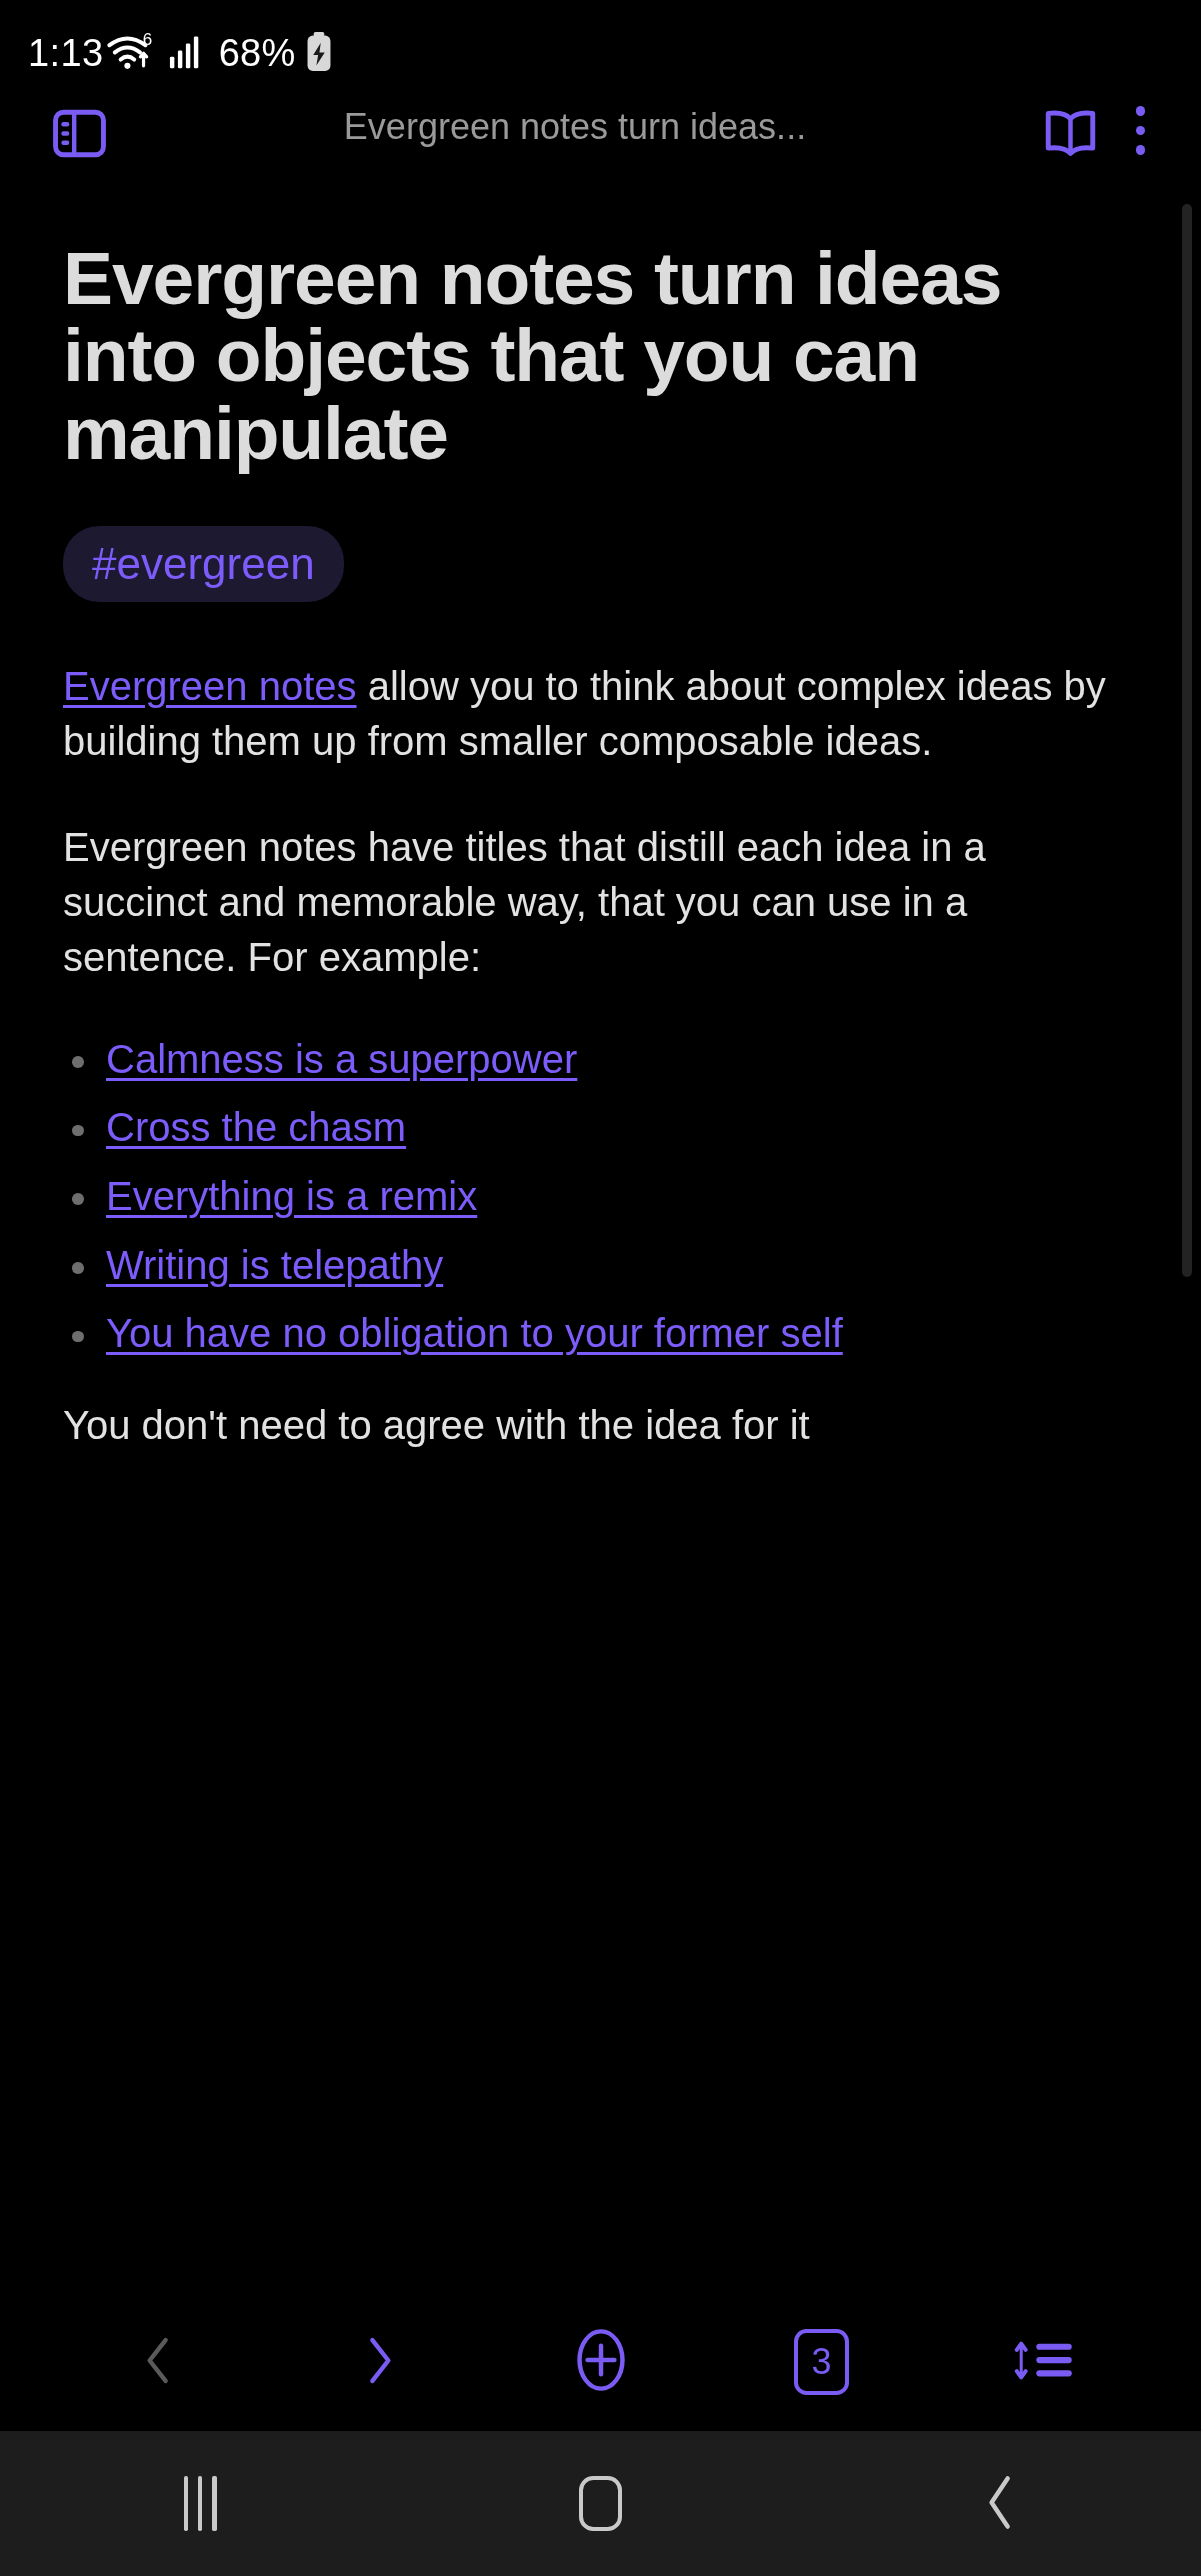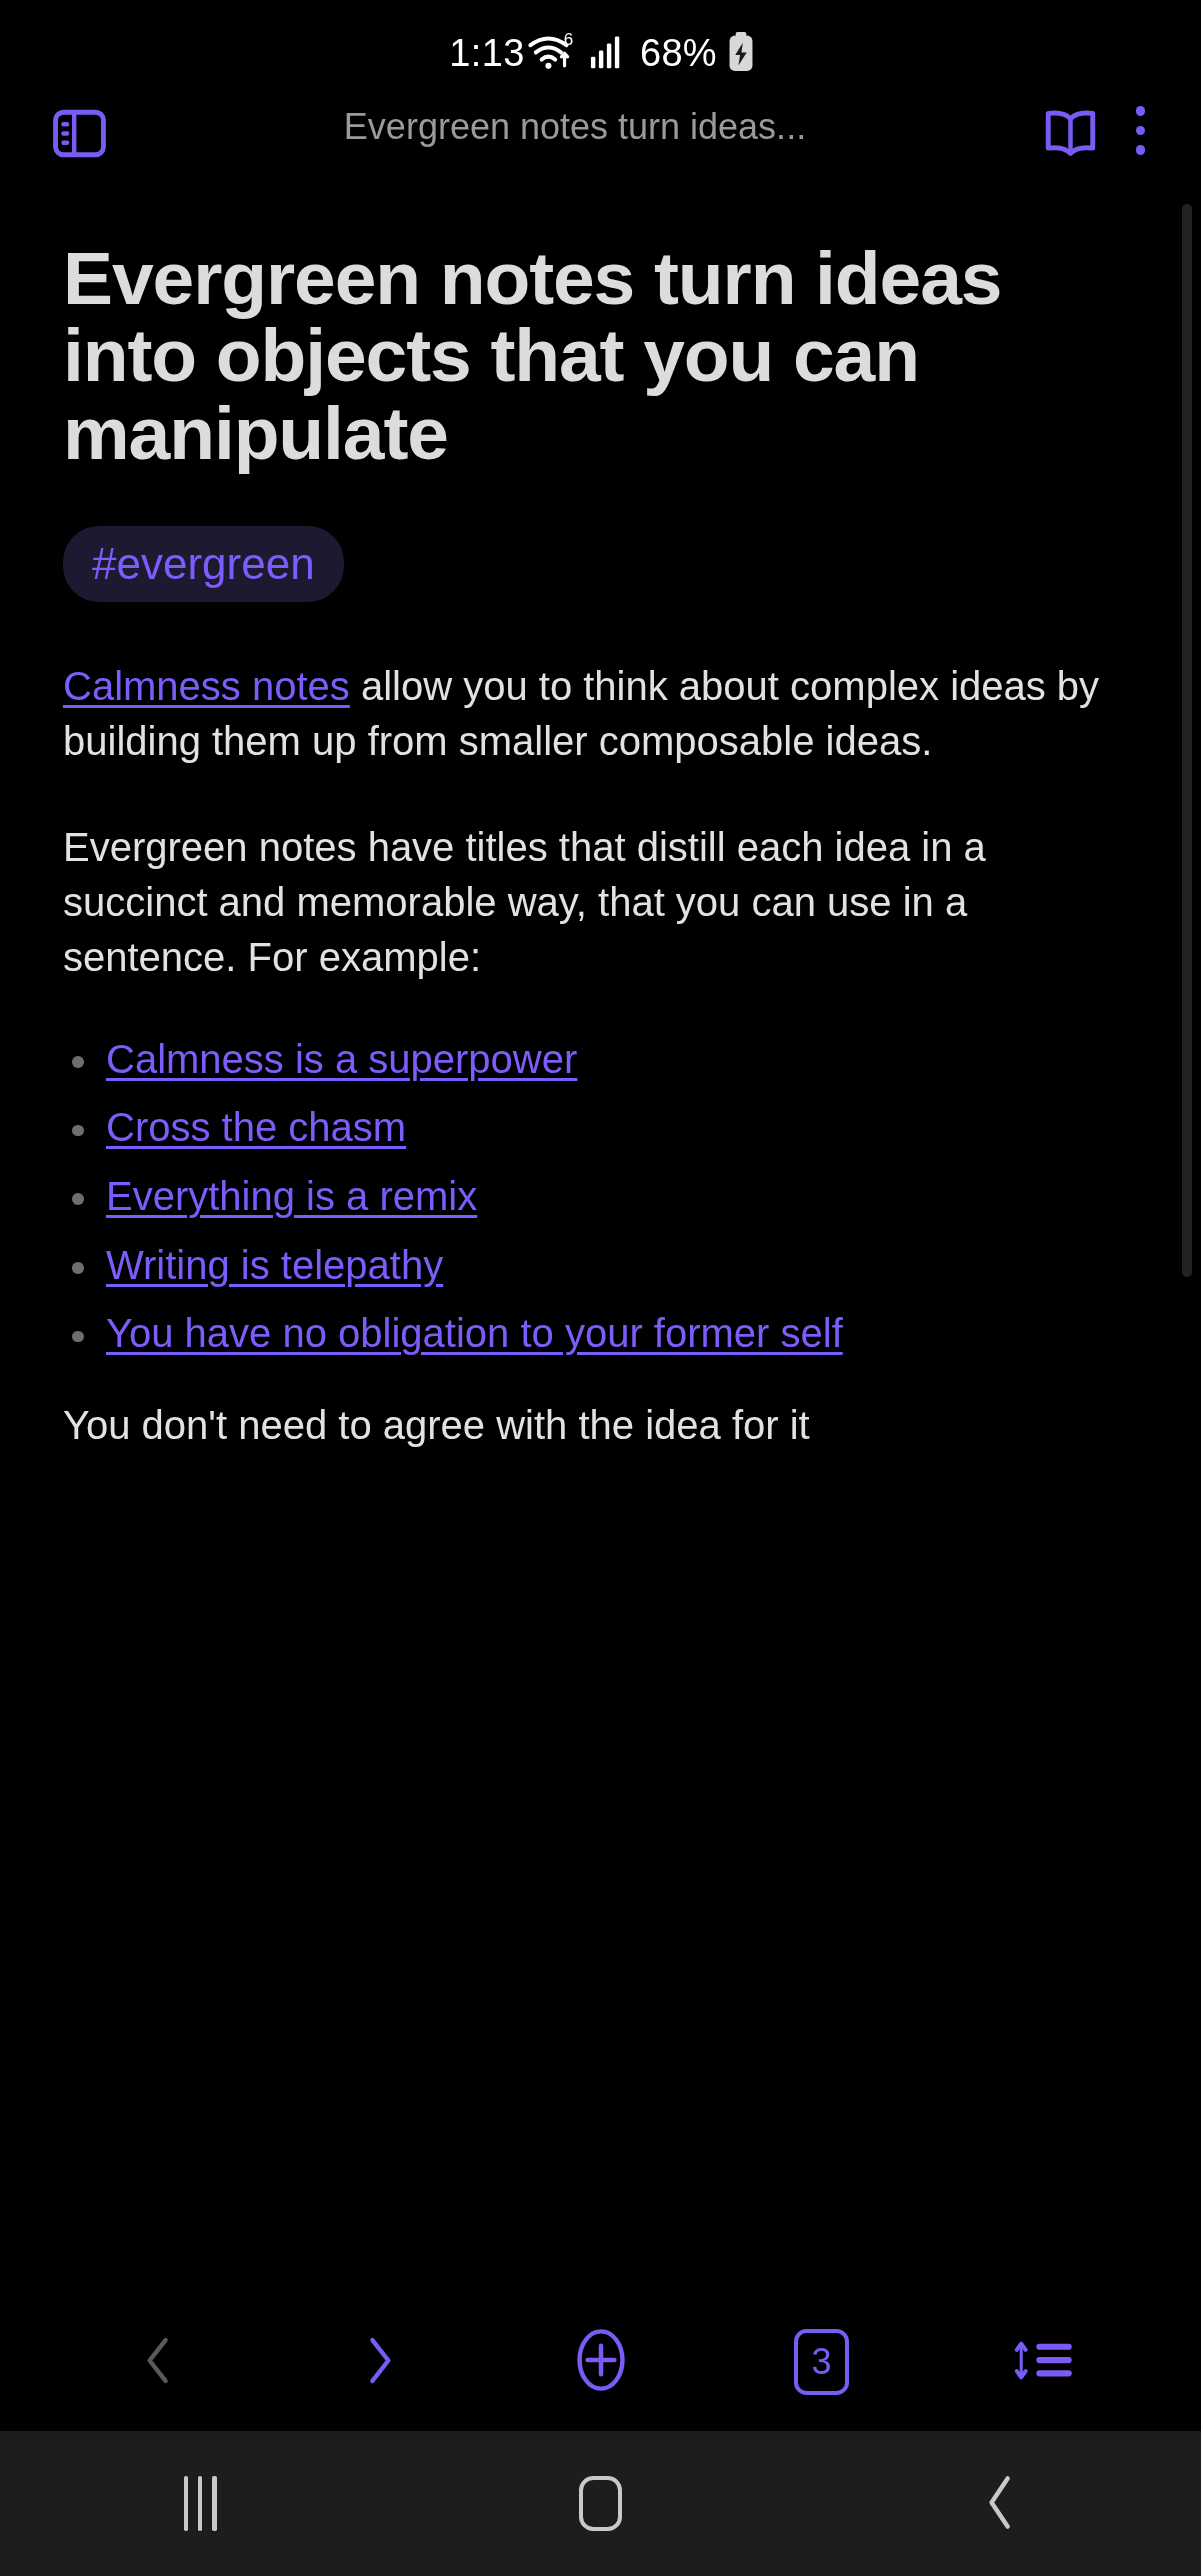--- a/index.html
+++ b/index.html
@@ -22,22 +22,22 @@
     display: flex;
     flex-direction: column;
   }
 
   
   .statusbar {
     height: 106px;
     flex: 0 0 106px;
     display: flex;
     align-items: center;
-    justify-content: center;
-    padding: 0 34px 0 38px;
+    justify-content: flex-start;
+    padding: 0 34px 0 28px;
     box-sizing: border-box;
     background: #000000;
   }
   .status-time {
     color: #ffffff;
     font-size: 38px;
     font-weight: 400;
     letter-spacing: 0.4px;
   }
   .status-right {
@@ -321,21 +321,21 @@
 
   <div class="content-wrap">
     <div class="content">
 
       <h1 class="note-title">Evergreen notes turn ideas into objects that you can manipulate</h1>
 
       <div class="tagrow">
         <span class="tag">#evergreen</span>
       </div>
 
-      <p class="para tight"><a class="link" href="#">Calmness notes</a><span> allow you to think about complex ideas by building them up from smaller composable ideas.</span></p>
+      <p class="para tight"><a class="link" href="#">Evergreen notes</a><span> allow you to think about complex ideas by building them up from smaller composable ideas.</span></p>
 
       <p class="para">Evergreen notes have titles that distill each idea in a succinct and memorable way, that you can use in a sentence. For example:</p>
 
       <ul class="bullets">
         <li><a class="link" href="#">Calmness is a superpower</a></li>
         <li><a class="link" href="#">Cross the chasm</a></li>
         <li><a class="link" href="#">Everything is a remix</a></li>
         <li><a class="link" href="#">Writing is telepathy</a></li>
         <li><a class="link" href="#">You have no obligation to your former self</a></li>
       </ul>

